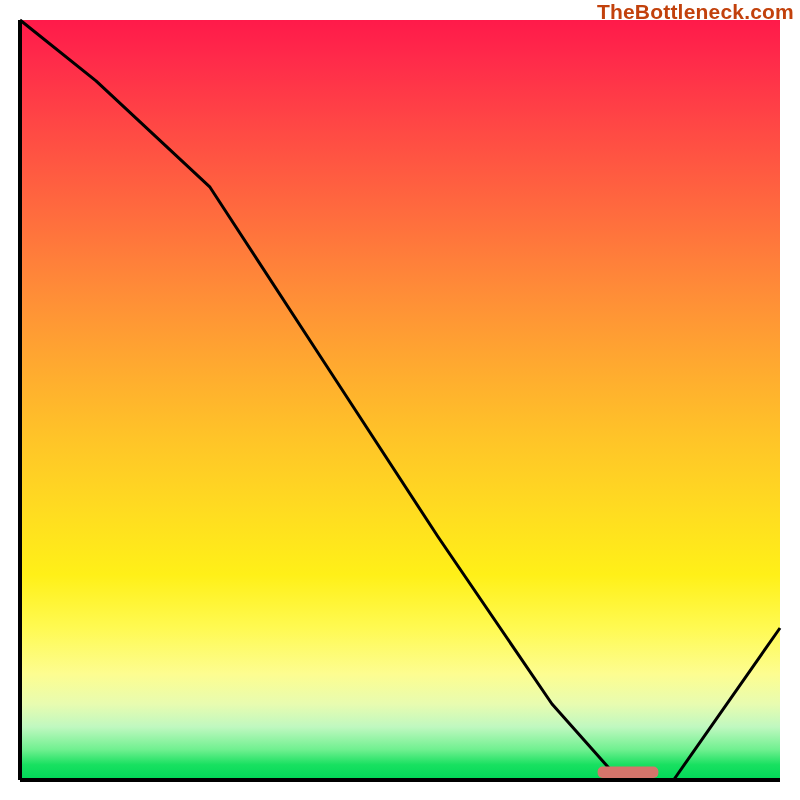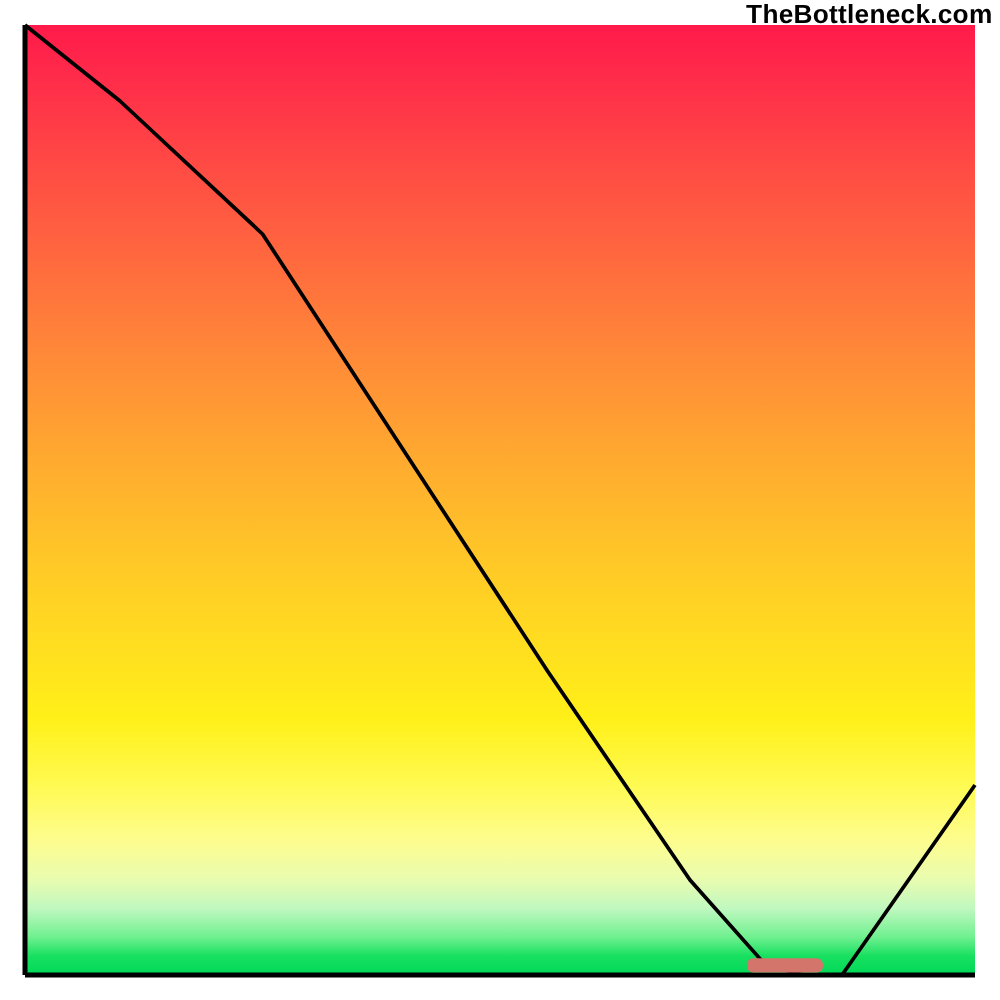--- a/index.html
+++ b/index.html
@@ -47,21 +47,21 @@
       #00d858 100%
     );
   }
   .watermark {
     position: absolute;
     top: 0px;
     right: 6px;
     font-family: Arial, Helvetica, sans-serif;
     font-size: 21px;
     font-weight: bold;
-    color: #000000;
+    color: #c2410c;
     letter-spacing: 0.2px;
     user-select: none;
   }
   svg.curve {
     position: absolute;
     left: 0;
     top: 0;
     width: 100%;
     height: 100%;
     overflow: visible;

